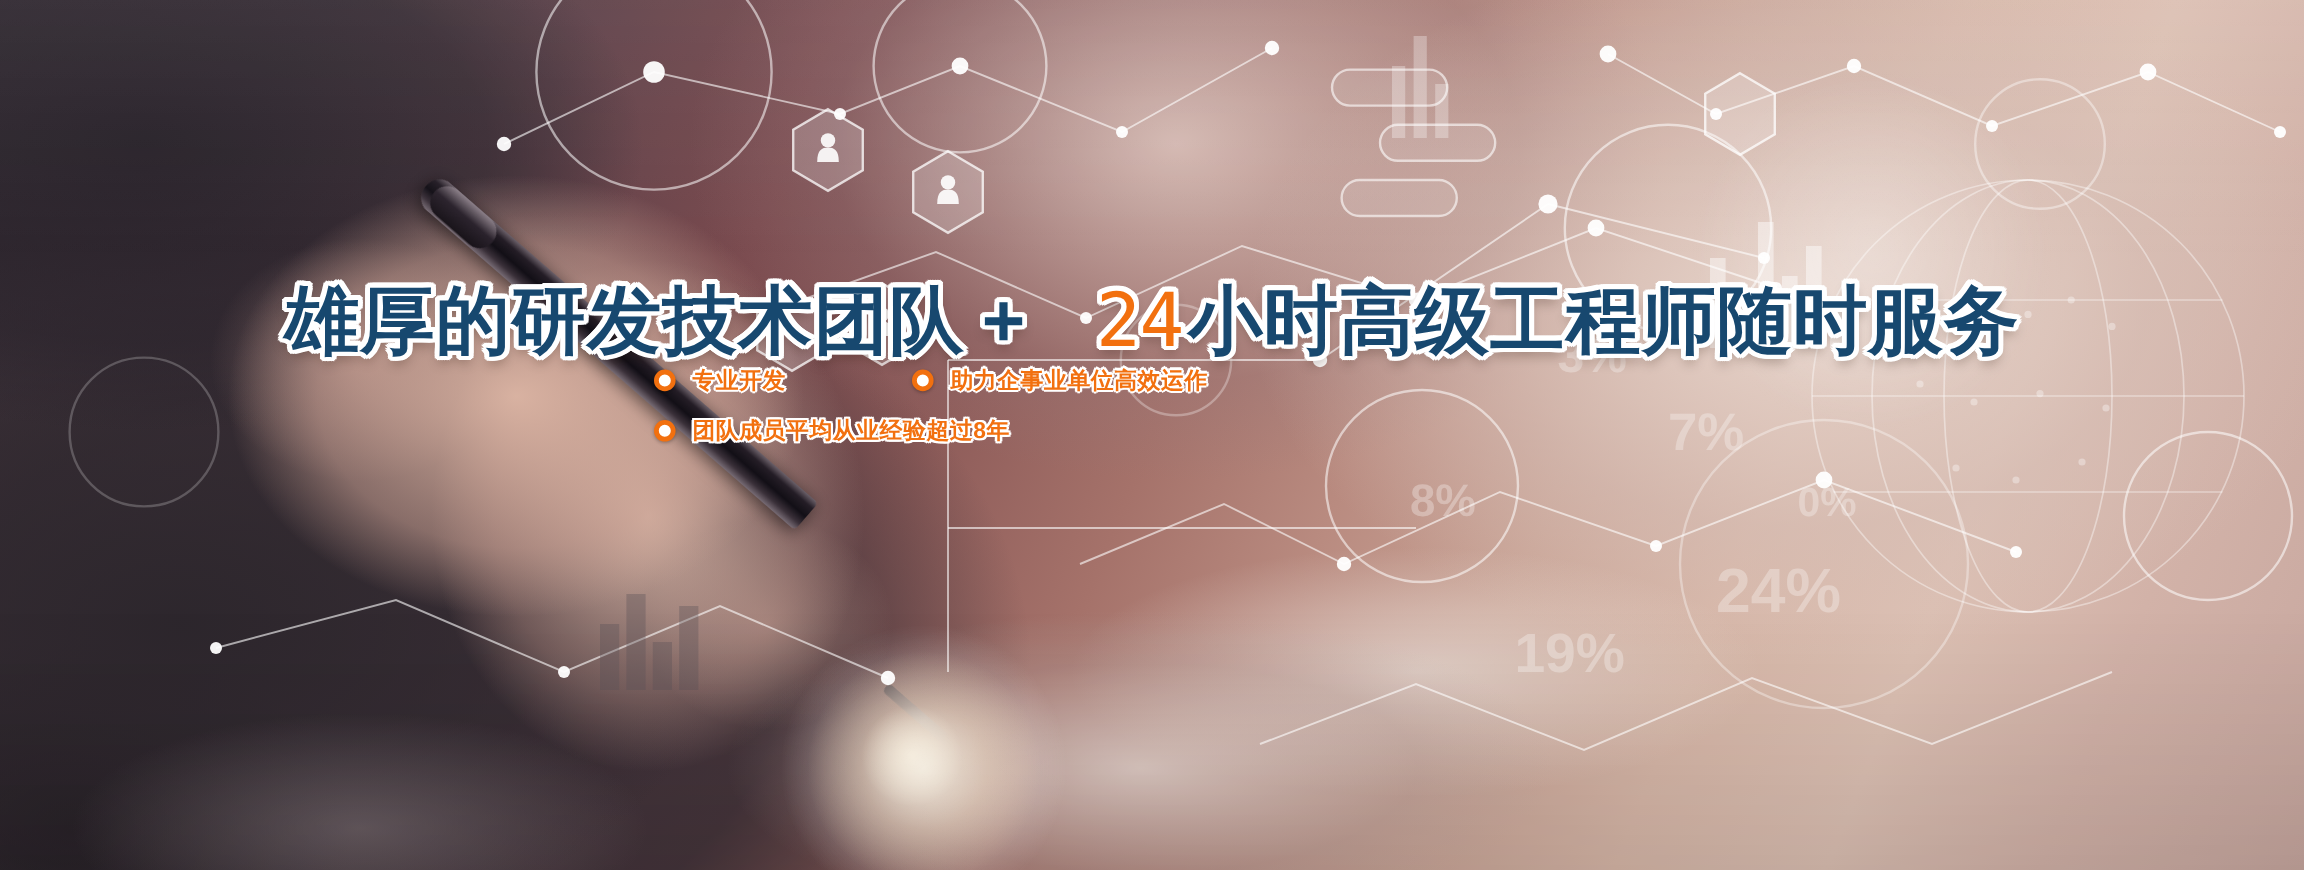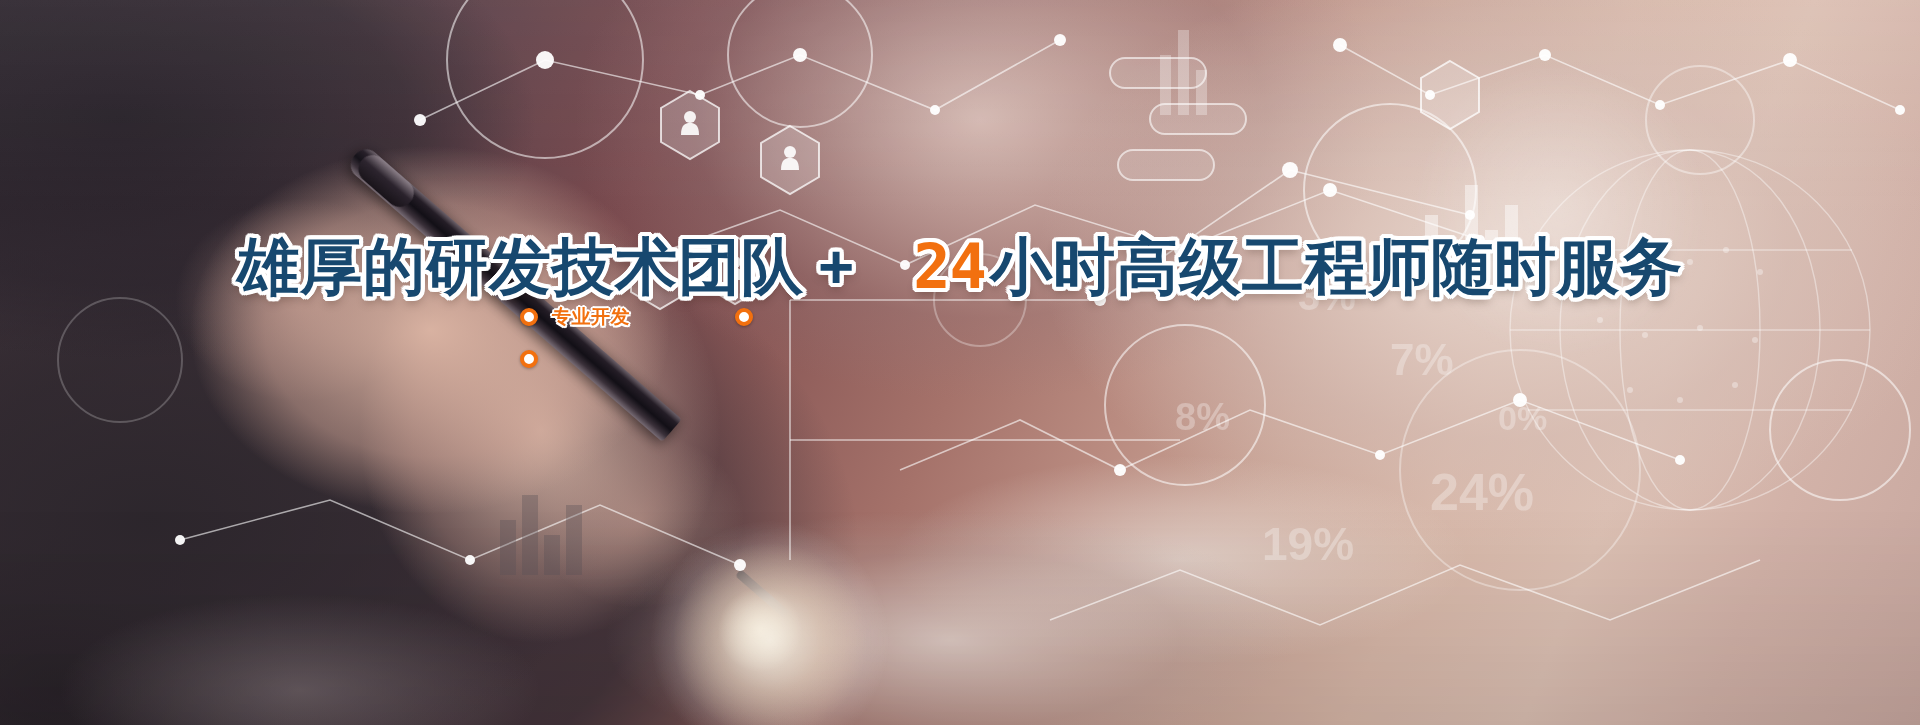--- a/index.html
+++ b/index.html
@@ -108,30 +108,30 @@
        0   -4px 0 #ffffff,  0    4px 0 #ffffff,
       -2px -4px 0 #ffffff,  2px -4px 0 #ffffff,
       -4px -2px 0 #ffffff,  4px -2px 0 #ffffff,
       -4px  2px 0 #ffffff,  4px  2px 0 #ffffff,
       -2px  4px 0 #ffffff,  2px  4px 0 #ffffff,
        0 6px 10px rgba(40,20,10,0.35);
   }
   .headline .num{
     color:#f2700f;
     font-family:"DejaVu Sans Mono","Liberation Mono",monospace;
-    font-weight:bold;
+    font-weight:normal;
     font-size:62px;
     letter-spacing:-1px;
     padding:0 4px;
     margin-left:40px;
   }
   .headline .plus{padding:0 14px;font-weight:bold;}
 
   .bullets{
-    position:absolute;left:520px;top:296px;width:760px;
+    position:absolute;left:545px;top:296px;width:760px;
     display:grid;
     grid-template-columns:215px 545px;
     grid-auto-rows:42px;
     align-items:center;
   }
   .bullet{
     display:flex;align-items:center;gap:14px;
   }
   .dot{
     width:18px;height:18px;border-radius:50%;
@@ -319,20 +319,22 @@
       <span>雄厚的研发技术团队</span><span class="plus">+</span><span class="num">24</span><span>小时高级工程师随时服务</span>
     </div>
 
     <div class="bullets">
       <div class="bullet">
         <span class="dot"></span>
         <span class="blabel">专业开发</span>
       </div>
       <div class="bullet">
         <span class="dot"></span>
+        <span class="blabel">助力企事业单位高效运作</span>
       </div>
       <div class="bullet">
         <span class="dot"></span>
+        <span class="blabel">团队成员平均从业经验超过8年</span>
       </div>
     </div>
 
   </div>
 </div>
 
 </body></html>

